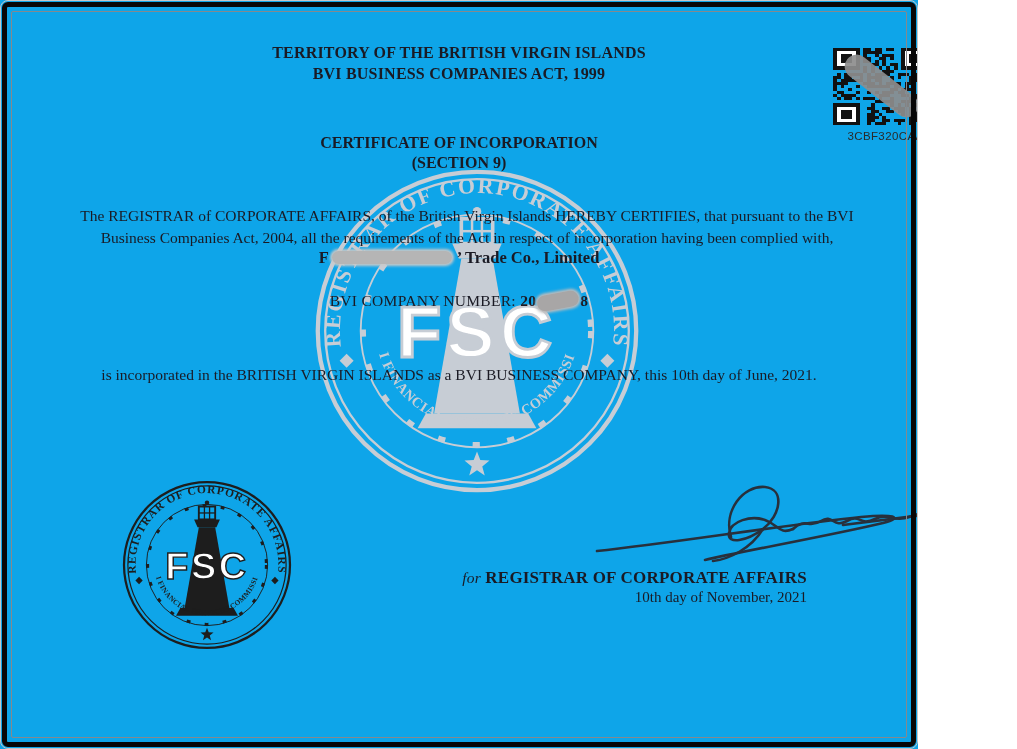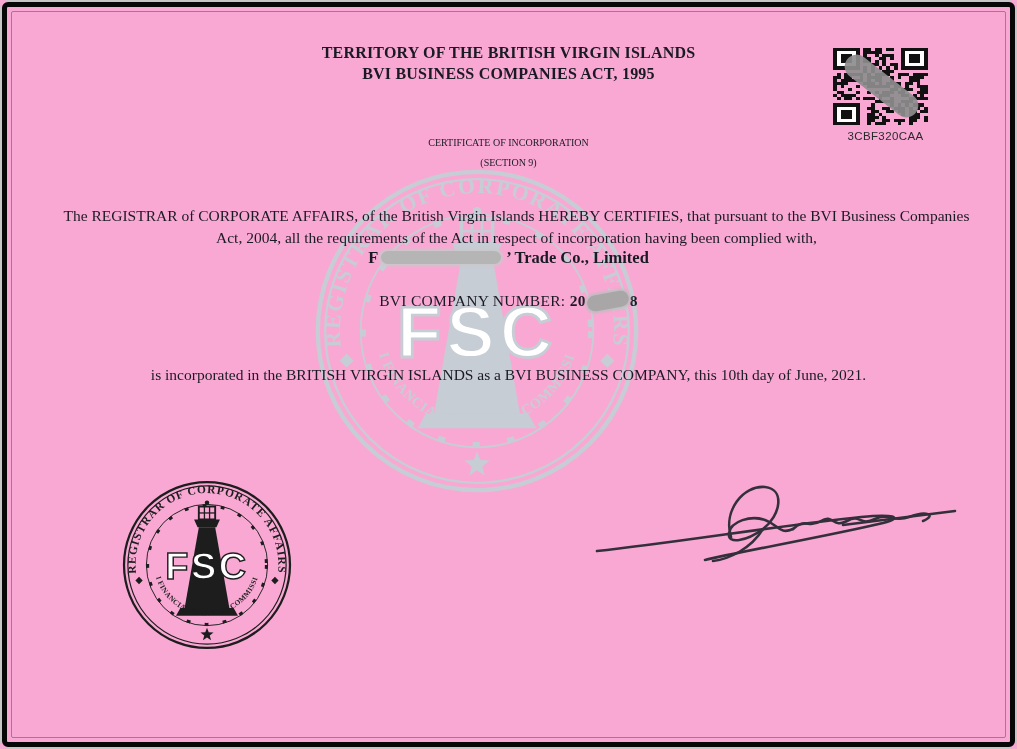--- a/index.html
+++ b/index.html
@@ -1,28 +1,28 @@
 <!DOCTYPE html>
 <html><head>
 <meta charset="utf-8">
 <style>
   html,body{margin:0;padding:0;background:#ffffff;}
   .page{
-    position:relative;width:1017px;height:749px;background:#f9a8d4;
+    position:relative;width:918px;height:749px;background:#0ea5e9;
     overflow:hidden;font-family:"Liberation Serif",serif;color:#1a1a24;
   }
   
   .frame-edge {position:absolute;inset:0;border:1px solid #c6c6c6;border-radius:8px;pointer-events:none;}
   .frame-outer{position:absolute;inset:2px;border:5px solid #070707;border-radius:6px;pointer-events:none;}
   .frame-inner{position:absolute;inset:11px;border:1.5px solid #85898e;border-radius:2px;pointer-events:none;}
 
   .txt{position:absolute;left:0;right:0;text-align:center;}
 
   .header{top:42px;font-weight:bold;font-size:16px;line-height:21px;letter-spacing:.2px;}
-  .doc-title{top:133px;font-weight:normal;font-size:10px;line-height:20px;}
+  .doc-title{top:133px;font-weight:bold;font-size:16px;line-height:20px;}
   .para{top:205px;left:56px;right:40px;font-size:15.5px;line-height:21.5px;}
   .company-line{top:248px;font-weight:bold;font-size:16.5px;}
   .number-line{top:292px;font-size:15.5px;letter-spacing:.3px;}
   .number-line .num{font-weight:bold;}
   .incorp-line{top:366px;font-size:15.5px;}
 
   
   .redact{display:inline-block;border-radius:8px;}
   .redact-name{width:120px;height:13px;background:#b5b5b5;box-shadow:0 0 3px 2px #c9c9c9;
                vertical-align:-1px;margin:0 5px 0 3px;}
@@ -84,21 +84,21 @@
       </g>
     </defs>
   </svg>
 
   <svg class="watermark" viewBox="0 0 200 200">
     <use href="#seal-art"></use>
   </svg>
 
   <div class="txt header">
     <div>TERRITORY OF THE BRITISH VIRGIN ISLANDS</div>
-    <div>BVI BUSINESS COMPANIES ACT, 1995</div>
+    <div>BVI BUSINESS COMPANIES ACT, 1999</div>
   </div>
 
   <div class="qr-wrap">
     <svg id="qr-svg" viewBox="0 0 25 25" preserveAspectRatio="none" shape-rendering="crispEdges">
         <path d="M8 0h1v1h-1zM9 0h1v1h-1zM11 0h1v1h-1zM12 0h1v1h-1zM14 0h1v1h-1zM15 0h1v1h-1zM8 1h1v1h-1zM9 1h1v1h-1zM10 1h1v1h-1zM11 1h1v1h-1zM12 1h1v1h-1zM8 2h1v1h-1zM11 2h1v1h-1zM13 2h1v1h-1zM14 2h1v1h-1zM15 2h1v1h-1zM8 3h1v1h-1zM9 3h1v1h-1zM12 3h1v1h-1zM13 3h1v1h-1zM15 3h1v1h-1zM8 4h1v1h-1zM9 4h1v1h-1zM11 4h1v1h-1zM13 4h1v1h-1zM10 5h1v1h-1zM11 5h1v1h-1zM13 5h1v1h-1zM15 5h1v1h-1zM16 5h1v1h-1zM8 6h1v1h-1zM10 6h1v1h-1zM12 6h1v1h-1zM14 6h1v1h-1zM16 6h1v1h-1zM8 7h1v1h-1zM10 7h1v1h-1zM13 7h1v1h-1zM14 7h1v1h-1zM15 7h1v1h-1zM1 8h1v1h-1zM3 8h1v1h-1zM4 8h1v1h-1zM5 8h1v1h-1zM6 8h1v1h-1zM7 8h1v1h-1zM9 8h1v1h-1zM11 8h1v1h-1zM12 8h1v1h-1zM13 8h1v1h-1zM14 8h1v1h-1zM17 8h1v1h-1zM18 8h1v1h-1zM19 8h1v1h-1zM21 8h1v1h-1zM22 8h1v1h-1zM23 8h1v1h-1zM24 8h1v1h-1zM0 9h1v1h-1zM1 9h1v1h-1zM3 9h1v1h-1zM4 9h1v1h-1zM7 9h1v1h-1zM9 9h1v1h-1zM10 9h1v1h-1zM11 9h1v1h-1zM12 9h1v1h-1zM15 9h1v1h-1zM17 9h1v1h-1zM20 9h1v1h-1zM21 9h1v1h-1zM22 9h1v1h-1zM23 9h1v1h-1zM0 10h1v1h-1zM2 10h1v1h-1zM3 10h1v1h-1zM4 10h1v1h-1zM5 10h1v1h-1zM6 10h1v1h-1zM7 10h1v1h-1zM9 10h1v1h-1zM11 10h1v1h-1zM12 10h1v1h-1zM15 10h1v1h-1zM20 10h1v1h-1zM21 10h1v1h-1zM22 10h1v1h-1zM0 11h1v1h-1zM1 11h1v1h-1zM2 11h1v1h-1zM3 11h1v1h-1zM8 11h1v1h-1zM9 11h1v1h-1zM10 11h1v1h-1zM12 11h1v1h-1zM14 11h1v1h-1zM15 11h1v1h-1zM16 11h1v1h-1zM17 11h1v1h-1zM19 11h1v1h-1zM20 11h1v1h-1zM22 11h1v1h-1zM0 12h1v1h-1zM2 12h1v1h-1zM6 12h1v1h-1zM9 12h1v1h-1zM10 12h1v1h-1zM11 12h1v1h-1zM12 12h1v1h-1zM13 12h1v1h-1zM14 12h1v1h-1zM16 12h1v1h-1zM17 12h1v1h-1zM19 12h1v1h-1zM22 12h1v1h-1zM23 12h1v1h-1zM24 12h1v1h-1zM0 13h1v1h-1zM4 13h1v1h-1zM15 13h1v1h-1zM16 13h1v1h-1zM18 13h1v1h-1zM19 13h1v1h-1zM20 13h1v1h-1zM23 13h1v1h-1zM24 13h1v1h-1zM1 14h1v1h-1zM2 14h1v1h-1zM6 14h1v1h-1zM9 14h1v1h-1zM11 14h1v1h-1zM13 14h1v1h-1zM14 14h1v1h-1zM15 14h1v1h-1zM17 14h1v1h-1zM18 14h1v1h-1zM22 14h1v1h-1zM23 14h1v1h-1zM24 14h1v1h-1zM0 15h1v1h-1zM2 15h1v1h-1zM3 15h1v1h-1zM4 15h1v1h-1zM5 15h1v1h-1zM12 15h1v1h-1zM13 15h1v1h-1zM14 15h1v1h-1zM18 15h1v1h-1zM19 15h1v1h-1zM21 15h1v1h-1zM23 15h1v1h-1zM1 16h1v1h-1zM3 16h1v1h-1zM4 16h1v1h-1zM6 16h1v1h-1zM8 16h1v1h-1zM9 16h1v1h-1zM10 16h1v1h-1zM12 16h1v1h-1zM15 16h1v1h-1zM20 16h1v1h-1zM21 16h1v1h-1zM22 16h1v1h-1zM23 16h1v1h-1zM24 16h1v1h-1zM11 17h1v1h-1zM12 17h1v1h-1zM13 17h1v1h-1zM14 17h1v1h-1zM15 17h1v1h-1zM18 17h1v1h-1zM19 17h1v1h-1zM20 17h1v1h-1zM10 18h1v1h-1zM15 18h1v1h-1zM17 18h1v1h-1zM19 18h1v1h-1zM21 18h1v1h-1zM22 18h1v1h-1zM23 18h1v1h-1zM9 19h1v1h-1zM10 19h1v1h-1zM13 19h1v1h-1zM14 19h1v1h-1zM16 19h1v1h-1zM17 19h1v1h-1zM18 19h1v1h-1zM20 19h1v1h-1zM22 19h1v1h-1zM24 19h1v1h-1zM10 20h1v1h-1zM11 20h1v1h-1zM14 20h1v1h-1zM15 20h1v1h-1zM17 20h1v1h-1zM18 20h1v1h-1zM20 20h1v1h-1zM21 20h1v1h-1zM23 20h1v1h-1zM24 20h1v1h-1zM9 21h1v1h-1zM10 21h1v1h-1zM12 21h1v1h-1zM18 21h1v1h-1zM20 21h1v1h-1zM21 21h1v1h-1zM22 21h1v1h-1zM9 22h1v1h-1zM10 22h1v1h-1zM11 22h1v1h-1zM13 22h1v1h-1zM20 22h1v1h-1zM21 22h1v1h-1zM22 22h1v1h-1zM24 22h1v1h-1zM9 23h1v1h-1zM10 23h1v1h-1zM13 23h1v1h-1zM14 23h1v1h-1zM16 23h1v1h-1zM17 23h1v1h-1zM18 23h1v1h-1zM20 23h1v1h-1zM21 23h1v1h-1zM24 23h1v1h-1zM9 24h1v1h-1zM11 24h1v1h-1zM12 24h1v1h-1zM13 24h1v1h-1zM17 24h1v1h-1zM20 24h1v1h-1zM0 0h7v7h-7zM18 0h7v7h-7zM0 18h7v7h-7z" fill="#111"></path>
         <path d="M1 1h5v5h-5zM19 1h5v5h-5zM1 19h5v5h-5z" fill="#fff"></path>
         <path d="M2 2h3v3h-3zM20 2h3v3h-3zM2 20h3v3h-3z" fill="#111"></path>
       </svg>
     <div class="qr-redact"></div>
     <div class="qr-caption">3CBF320CAA</div>
@@ -129,17 +129,21 @@
   <svg class="signature" viewBox="0 0 372 84" fill="none">
     <g stroke="#2a2a33" stroke-width="2.6" stroke-linecap="round" fill="none" opacity="0.95">
       <path d="M4 70 C 80 62, 190 44, 268 36 C 300 33, 312 36, 290 42 C 240 54, 140 72, 112 79"></path>
       <path d="M138 56 C 130 30, 150 4, 172 6 C 192 8, 188 34, 170 48 C 154 60, 134 64, 136 52 C 138 40, 158 34, 172 39 C 186 44, 186 54, 200 48"></path>
       <path d="M200 48 C 212 36, 216 48, 228 40 C 240 32, 240 48, 254 40 C 268 32, 266 46, 282 38 C 296 31, 300 42, 316 36 C 334 29, 344 34, 330 40"></path>
       <path d="M250 44 C 300 38, 344 32, 362 30"></path>
       <path d="M170 48 C 158 68, 136 78, 120 80"></path>
     </g>
   </svg>
 
+  <div class="sig-block">
+    <div class="sig-line1"><span class="sig-for">for</span> <span>REGISTRAR OF CORPORATE AFFAIRS</span></div>
+    <div class="sig-date">10th day of November, 2021</div>
+  </div>
 
   <div class="frame-edge"></div>
   <div class="frame-outer"></div>
   <div class="frame-inner"></div>
 </div>
 
 </body></html>

